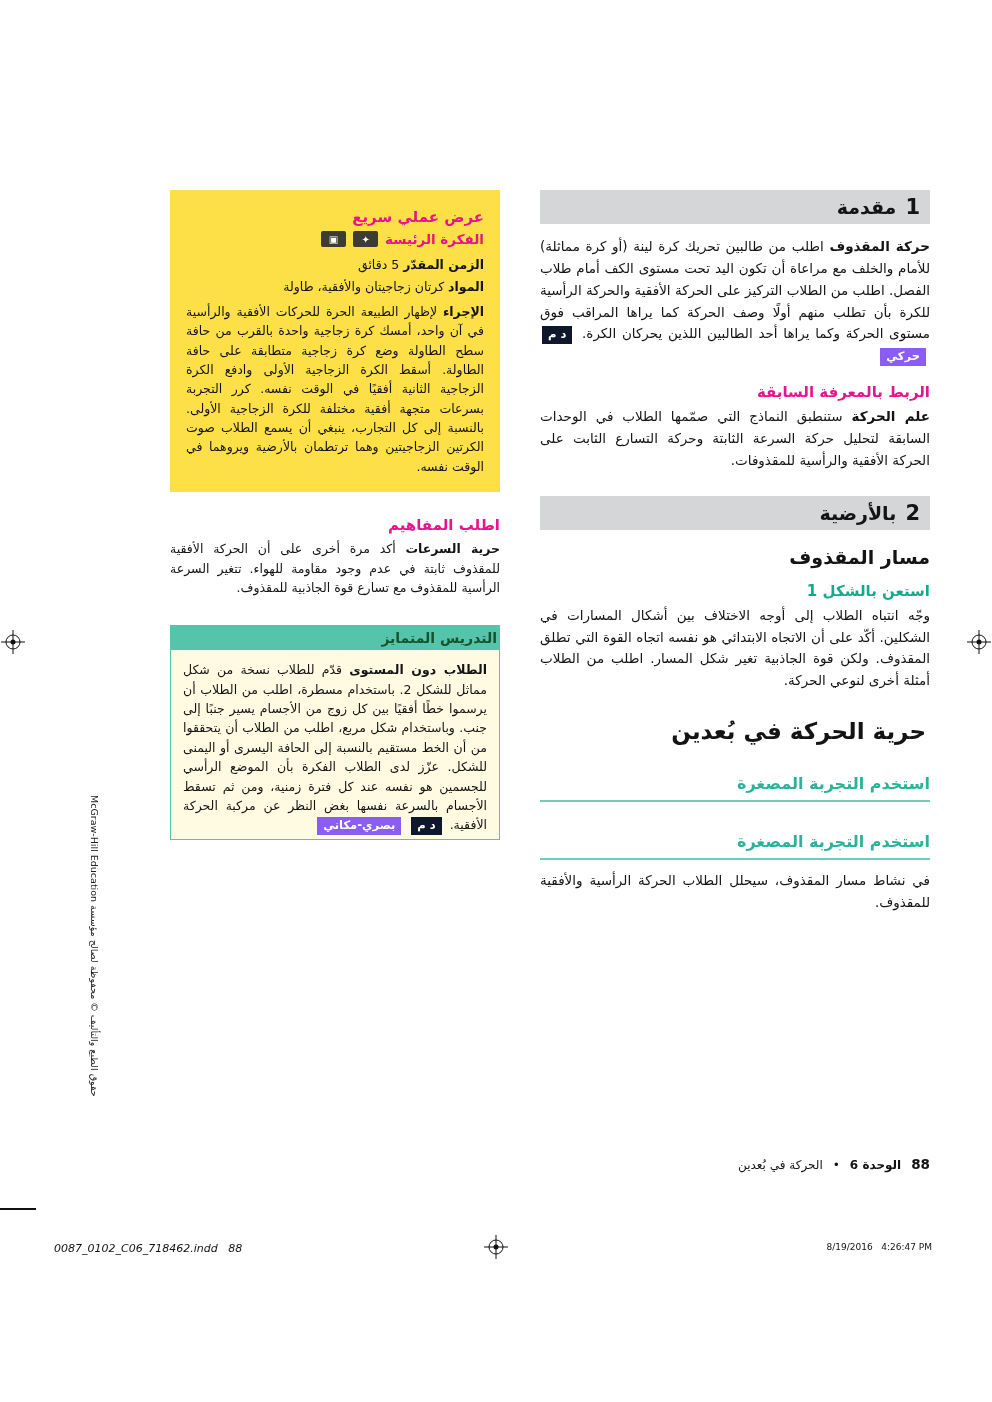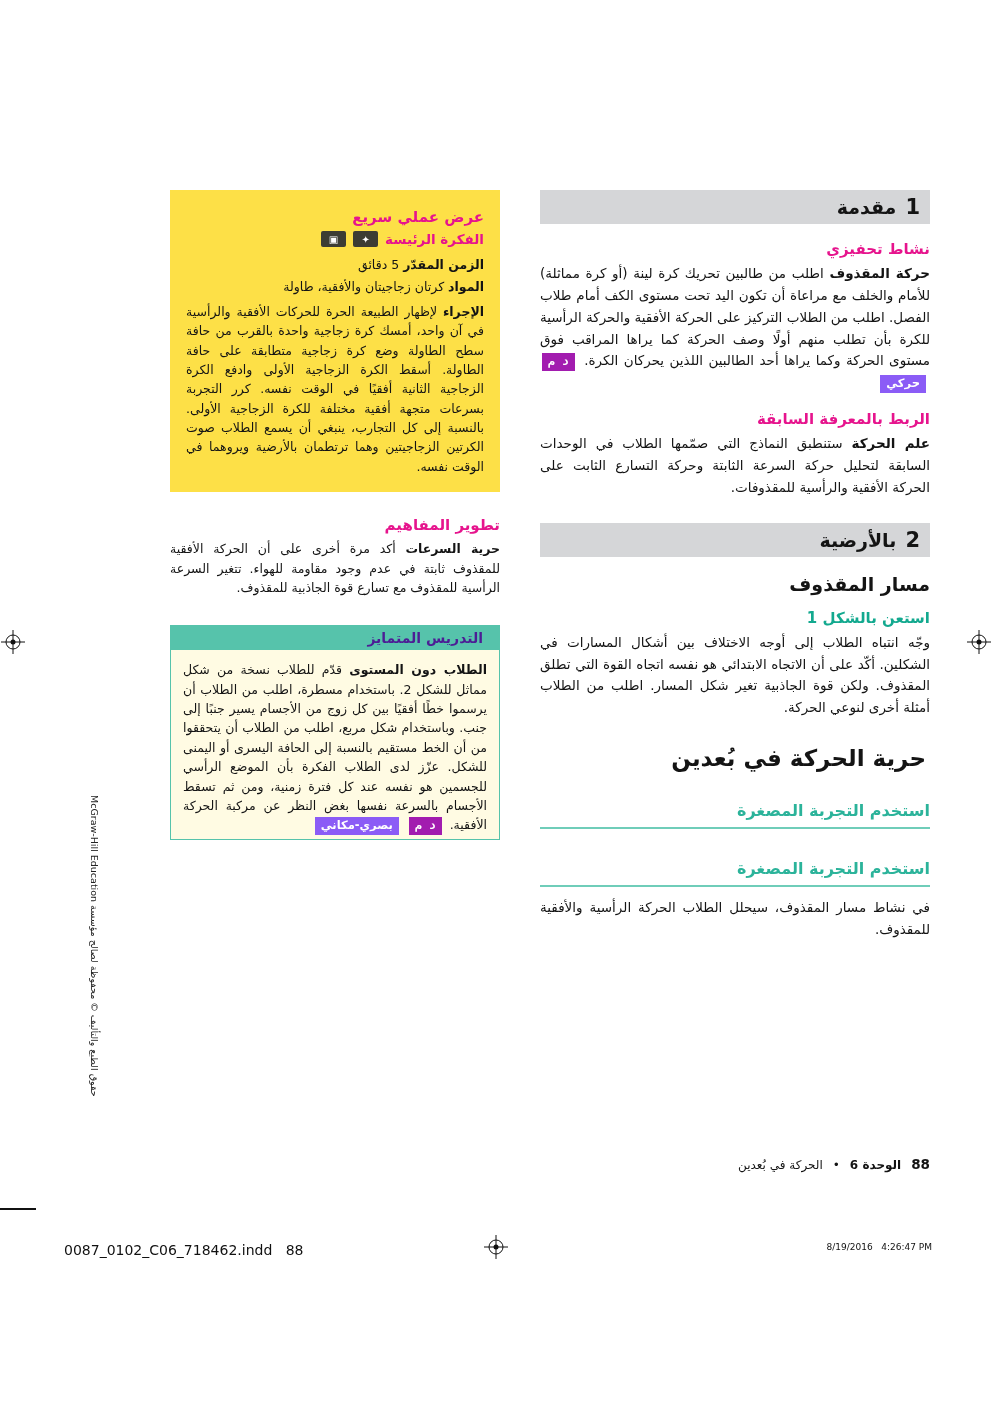--- a/index.html
+++ b/index.html
@@ -19,21 +19,21 @@
   .section-bar{
     background:#d5d6d8;padding:5px 10px;display:flex;direction:rtl;
     align-items:baseline;gap:9px;font-weight:bold;margin-bottom:12px;
   }
   .sec-num{font-size:21px;}
   .sec-title{font-size:19px;}
   .h-mag{color:#e6148d;font-size:15px;font-weight:bold;margin:16px 0 5px;text-align:right;direction:rtl;}
   p.body{font-size:13.5px;line-height:1.62;text-align:justify;direction:rtl;margin:5px 0 16px;}
   .lead{font-weight:bold;}
   .badge{display:inline-block;font-size:11.5px;font-weight:bold;color:#fff;padding:1px 6px;line-height:1.35;margin:0 4px 0 2px;}
-  .badge.red{background:#a21caf;font-family:Liberation Mono, monospace;}
+  .badge.red{background:#0f172a;}
   .badge.blk{background:#8b5cf6;}
   .h-sub{font-size:19px;font-weight:bold;margin:16px 0 10px;text-align:right;direction:rtl;}
   .h-teal{color:#13a98f;font-weight:bold;font-size:15px;margin:14px 0 4px;text-align:right;direction:rtl;}
   .h-big{font-size:23px;font-weight:bold;margin:26px 4px 14px;text-align:right;direction:rtl;}
   .h-minilab{
     color:#2bb39a;font-weight:bold;font-size:16px;text-align:right;direction:rtl;
     padding-bottom:7px;border-bottom:2px solid #6fcdb9;margin:30px 0 10px;
   }
 
   
@@ -43,54 +43,53 @@
   .idea-label{color:#e6148d;font-size:13.5px;font-weight:bold;}
   .icon-chip{
     display:inline-flex;align-items:center;justify-content:center;
     width:25px;height:16px;background:#3c3c33;color:#fff;font-size:10px;border-radius:2px;
   }
   .col-side p,.col-side .kv{font-size:12.5px;line-height:1.55;}
   .kv{direction:rtl;text-align:right;margin:3px 0;}
   .kv .lbl{font-weight:bold;}
   .col-side p.body{font-size:12.5px;margin-bottom:0;}
   .diff-box{border:1.5px solid #56c3ab;margin-top:28px;}
-  .diff-head{background:#56c3ab;color:#4c1d95;font-weight:bold;font-size:14px;padding:4px 16px;text-align:right;direction:rtl;}
+  .diff-head{background:#56c3ab;color:#14532d;font-weight:bold;font-size:14px;padding:4px 2px;text-align:right;direction:rtl;}
   .diff-body{background:#fffbe3;padding:10px 12px 4px;}
   .diff-body p.body{margin:0;}
 
   
   .page-footer{
     position:absolute;top:1156px;right:62px;display:flex;direction:rtl;
     align-items:baseline;gap:10px;font-size:12px;
   }
   .pf-num{font-weight:bold;font-size:13.5px;}
   .pf-unit{font-weight:bold;}
   .copyright{
     position:absolute;left:100px;top:795px;transform-origin:0 0;transform:rotate(90deg);
     font-size:9.5px;white-space:nowrap;direction:rtl;color:#222;
   }
-  .print-left{position:absolute;left:64px;top:1242px;font-size:14px;white-space:pre;color:#111;}
+  .print-left{position:absolute;left:54px;top:1242px;font-size:11px;white-space:pre;color:#111;font-style:italic;}
   .print-right{position:absolute;right:60px;top:1242px;font-size:9px;white-space:pre;color:#111;}
   .trim-rule{position:absolute;left:0;top:1208px;width:36px;height:2px;background:#111;}
   .regmark{position:absolute;width:24px;height:24px;}
   .regmark svg{display:block;}
 </style>
 </head>
 <body>
 
 <div class="content">
 
   <div class="col-main">
 
     <div class="section-bar">
       <span class="sec-num">1</span>
       <span class="sec-title">مقدمة</span>
     </div>
 
-    <div class="h-mag">نشاط تحفيزي</div>
     <p class="body">
       <span class="lead">حركة المقذوف</span>
       <span>اطلب من طالبين تحريك كرة لينة (أو كرة مماثلة) للأمام والخلف مع مراعاة أن تكون اليد تحت مستوى الكف أمام طلاب الفصل. اطلب من الطلاب التركيز على الحركة الأفقية والحركة الرأسية للكرة بأن تطلب منهم أولًا وصف الحركة كما يراها المراقب فوق مستوى الحركة وكما يراها أحد الطالبين اللذين يحركان الكرة.</span>
       <span class="badge red">د م</span>
       <span class="badge blk">حركي</span>
     </p>
 
     <div class="h-mag">الربط بالمعرفة السابقة</div>
     <p class="body">
       <span class="lead">علم الحركة</span>
@@ -132,21 +131,21 @@
       <div class="kv">
         <span class="lbl">المواد</span>
         <span>كرتان زجاجيتان والأفقية، طاولة</span>
       </div>
       <p class="body">
         <span class="lead">الإجراء</span>
         <span>لإظهار الطبيعة الحرة للحركات الأفقية والرأسية في آن واحد، أمسك كرة زجاجية واحدة بالقرب من حافة سطح الطاولة وضع كرة زجاجية متطابقة على حافة الطاولة. أسقط الكرة الزجاجية الأولى وادفع الكرة الزجاجية الثانية أفقيًا في الوقت نفسه. كرر التجربة بسرعات متجهة أفقية مختلفة للكرة الزجاجية الأولى. بالنسبة إلى كل التجارب، ينبغي أن يسمع الطلاب صوت الكرتين الزجاجيتين وهما ترتطمان بالأرضية ويروهما في الوقت نفسه.</span>
       </p>
     </div>
 
-    <div class="h-mag" style="margin-top:24px;">تطوير المفاهيم</div>
+    <div class="h-mag" style="margin-top:24px;">اطلب المفاهيم</div>
     <p class="body">
       <span class="lead">حرية السرعات</span>
       <span>أكد مرة أخرى على أن الحركة الأفقية للمقذوف ثابتة في عدم وجود مقاومة للهواء. تتغير السرعة الرأسية للمقذوف مع تسارع قوة الجاذبية للمقذوف.</span>
     </p>
 
     <div class="diff-box">
       <div class="diff-head">التدريس المتمايز</div>
       <div class="diff-body">
         <p class="body">
           <span class="lead">الطلاب دون المستوى</span>

